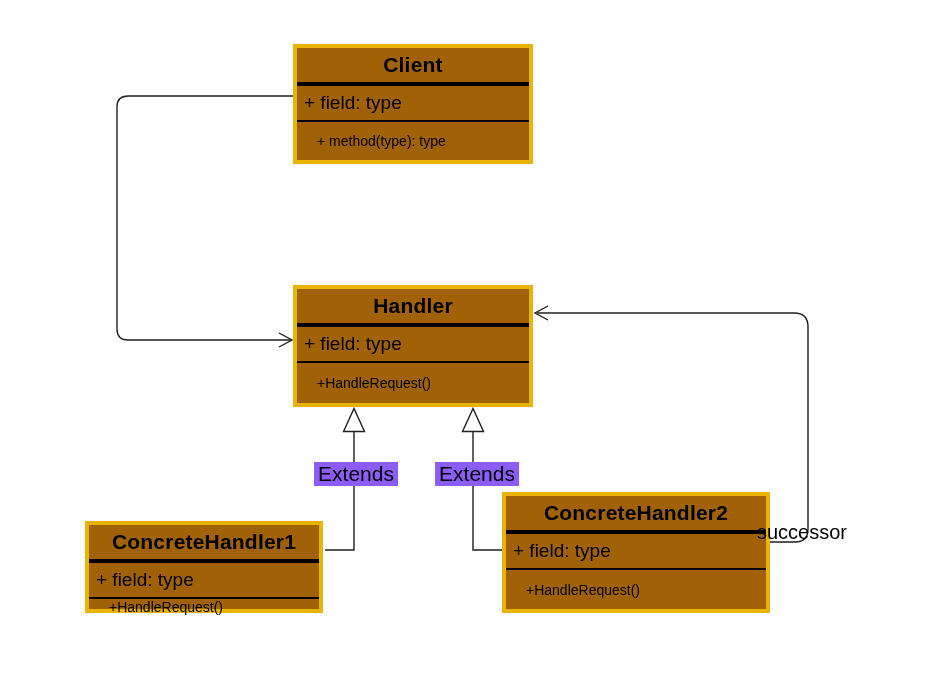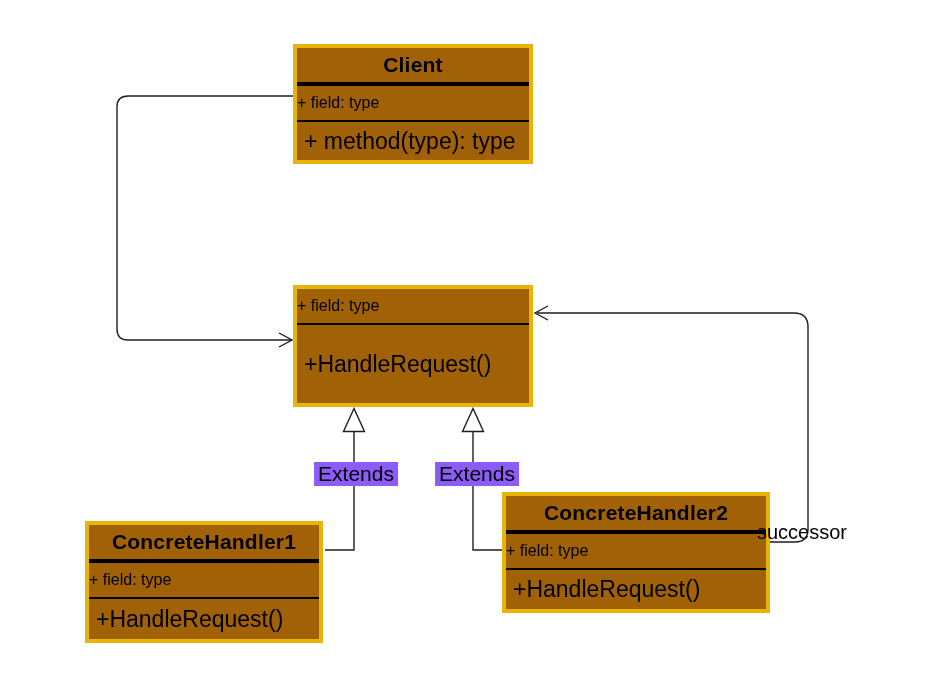--- a/index.html
+++ b/index.html
@@ -45,34 +45,36 @@
     font-weight: 700;
     letter-spacing: 0.2px;
     white-space: nowrap;
   }
   .uml-class .attr {
     height: 34px;
     flex: 0 0 34px;
     border-bottom: 2px solid #000000;
     display: flex;
     align-items: center;
-    font-size: 16px;
+    padding-left: 7px;
+    font-size: 19px;
     white-space: nowrap;
   }
   .uml-class .method {
     flex: 1 1 auto;
     display: flex;
     align-items: center;
     padding-left: 7px;
-    font-size: 23px;
+    font-size: 14px;
     white-space: nowrap;
+    margin-left: 13px;
   }
   #box-client  { left: 293px; top: 44px;  width: 240px; height: 120px; }
   #box-handler { left: 293px; top: 285px; width: 240px; height: 122px; }
-  #box-ch1     { left: 85px;  top: 521px; width: 238px; height: 122px; }
+  #box-ch1     { left: 85px;  top: 521px; width: 238px; height: 92px; }
   #box-ch2     { left: 502px; top: 492px; width: 268px; height: 121px; }
   .edge-label {
     position: absolute;
     z-index: 3;
     color: #000000;
     white-space: nowrap;
   }
   .extends-label {
     font-size: 21px;
     background: #8b5cf6;
@@ -110,20 +112,21 @@
     <path d="M 548 306 L 535 313 L 548 320" fill="none" stroke="#1f1f1f" stroke-width="1.4"></path>
   </svg>
 
   <div class="uml-class" id="box-client">
     <div class="title">Client</div>
     <div class="attr">+ field: type</div>
     <div class="method">+ method(type): type</div>
   </div>
 
   <div class="uml-class" id="box-handler">
+    <div class="title">Handler</div>
     <div class="attr">+ field: type</div>
     <div class="method">+HandleRequest()</div>
   </div>
 
   <div class="uml-class" id="box-ch1">
     <div class="title">ConcreteHandler1</div>
     <div class="attr">+ field: type</div>
     <div class="method">+HandleRequest()</div>
   </div>
 

